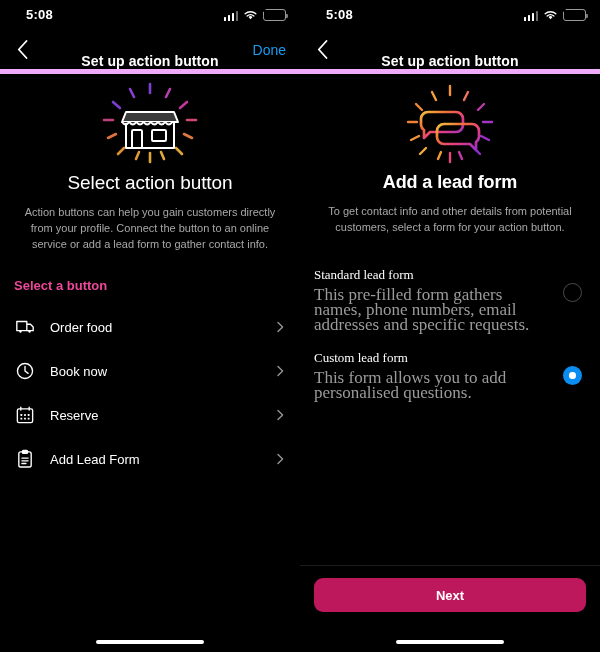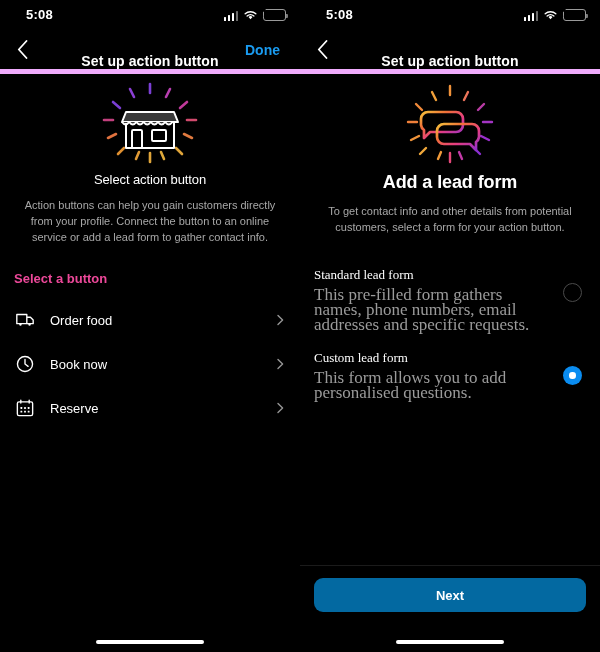--- a/index.html
+++ b/index.html
@@ -124,42 +124,42 @@
   .nav-title {
     width: 100%;
     text-align: center;
     font-size: 14px;
     font-weight: bold;
     color: #fff;
     letter-spacing: 0.1px;
   }
   .nav-action {
     position: absolute;
-    right: 20px;
+    right: 14px;
     top: 50%;
     transform: translateY(-50%);
     font-size: 14px;
-    font-weight: bold;
+    font-weight: normal;
     color: #1a9bf0;
     cursor: pointer;
   }
 
   
   .hero {
     height: 88px;
     display: flex;
     align-items: center;
     justify-content: center;
     margin-top: 6px;
   }
   .hero svg { display: block; }
 
   .headline {
     text-align: center;
-    font-size: 13px;
+    font-size: 19px;
     font-weight: normal;
     color: #fff;
     margin-top: 4px;
     letter-spacing: -0.1px;
   }
   .headline.bold {
     font-weight: bold;
     font-size: 18px;
     letter-spacing: -0.1px;
   }
@@ -260,21 +260,21 @@
     position: absolute;
     left: 0;
     right: 0;
     bottom: 0;
     padding-top: 12px;
     border-top: 1px solid #1b1b1b;
   }
   .next-btn {
     margin: 0 14px;
     height: 34px;
-    background: #0369a1;
+    background: #be185d;
     border-radius: 9px;
     display: flex;
     align-items: center;
     justify-content: center;
     font-size: 13px;
     font-weight: bold;
     color: #fff;
     cursor: pointer;
     border: none;
     width: calc(100% - 28px);
@@ -413,20 +413,33 @@
               <rect x="14" y="14" width="2" height="2" rx="0.4"></rect>
             </g>
           </svg>
         </span>
         <span class="row-label">Reserve</span>
         <svg class="chev" viewBox="0 0 12 12">
           <path d="M4 1.5 L8.6 6 L4 10.5" stroke="#b0b0b0" stroke-width="1.4" fill="none" stroke-linecap="round" stroke-linejoin="round"></path>
         </svg>
       </div>
 
+      <div class="row">
+        <span class="row-icon">
+          <svg width="20" height="20" viewBox="0 0 22 22" fill="none" stroke="#fff" stroke-width="1.5" stroke-linejoin="round">
+            <rect x="4.2" y="3.2" width="13.6" height="16.6" rx="2"></rect>
+            <rect x="8.2" y="1.6" width="5.6" height="3.2" rx="1" fill="#fff"></rect>
+            <path d="M7.6 10 H14.4 M7.6 13 H14.4 M7.6 16 H12" stroke-linecap="round"></path>
+          </svg>
+        </span>
+        <span class="row-label">Add Lead Form</span>
+        <svg class="chev" viewBox="0 0 12 12">
+          <path d="M4 1.5 L8.6 6 L4 10.5" stroke="#b0b0b0" stroke-width="1.4" fill="none" stroke-linecap="round" stroke-linejoin="round"></path>
+        </svg>
+      </div>
 
     </div>
 
     <div class="home-wrap">
       <div class="home-indicator"></div>
     </div>
   </div>
 
   <div class="phone">
 

